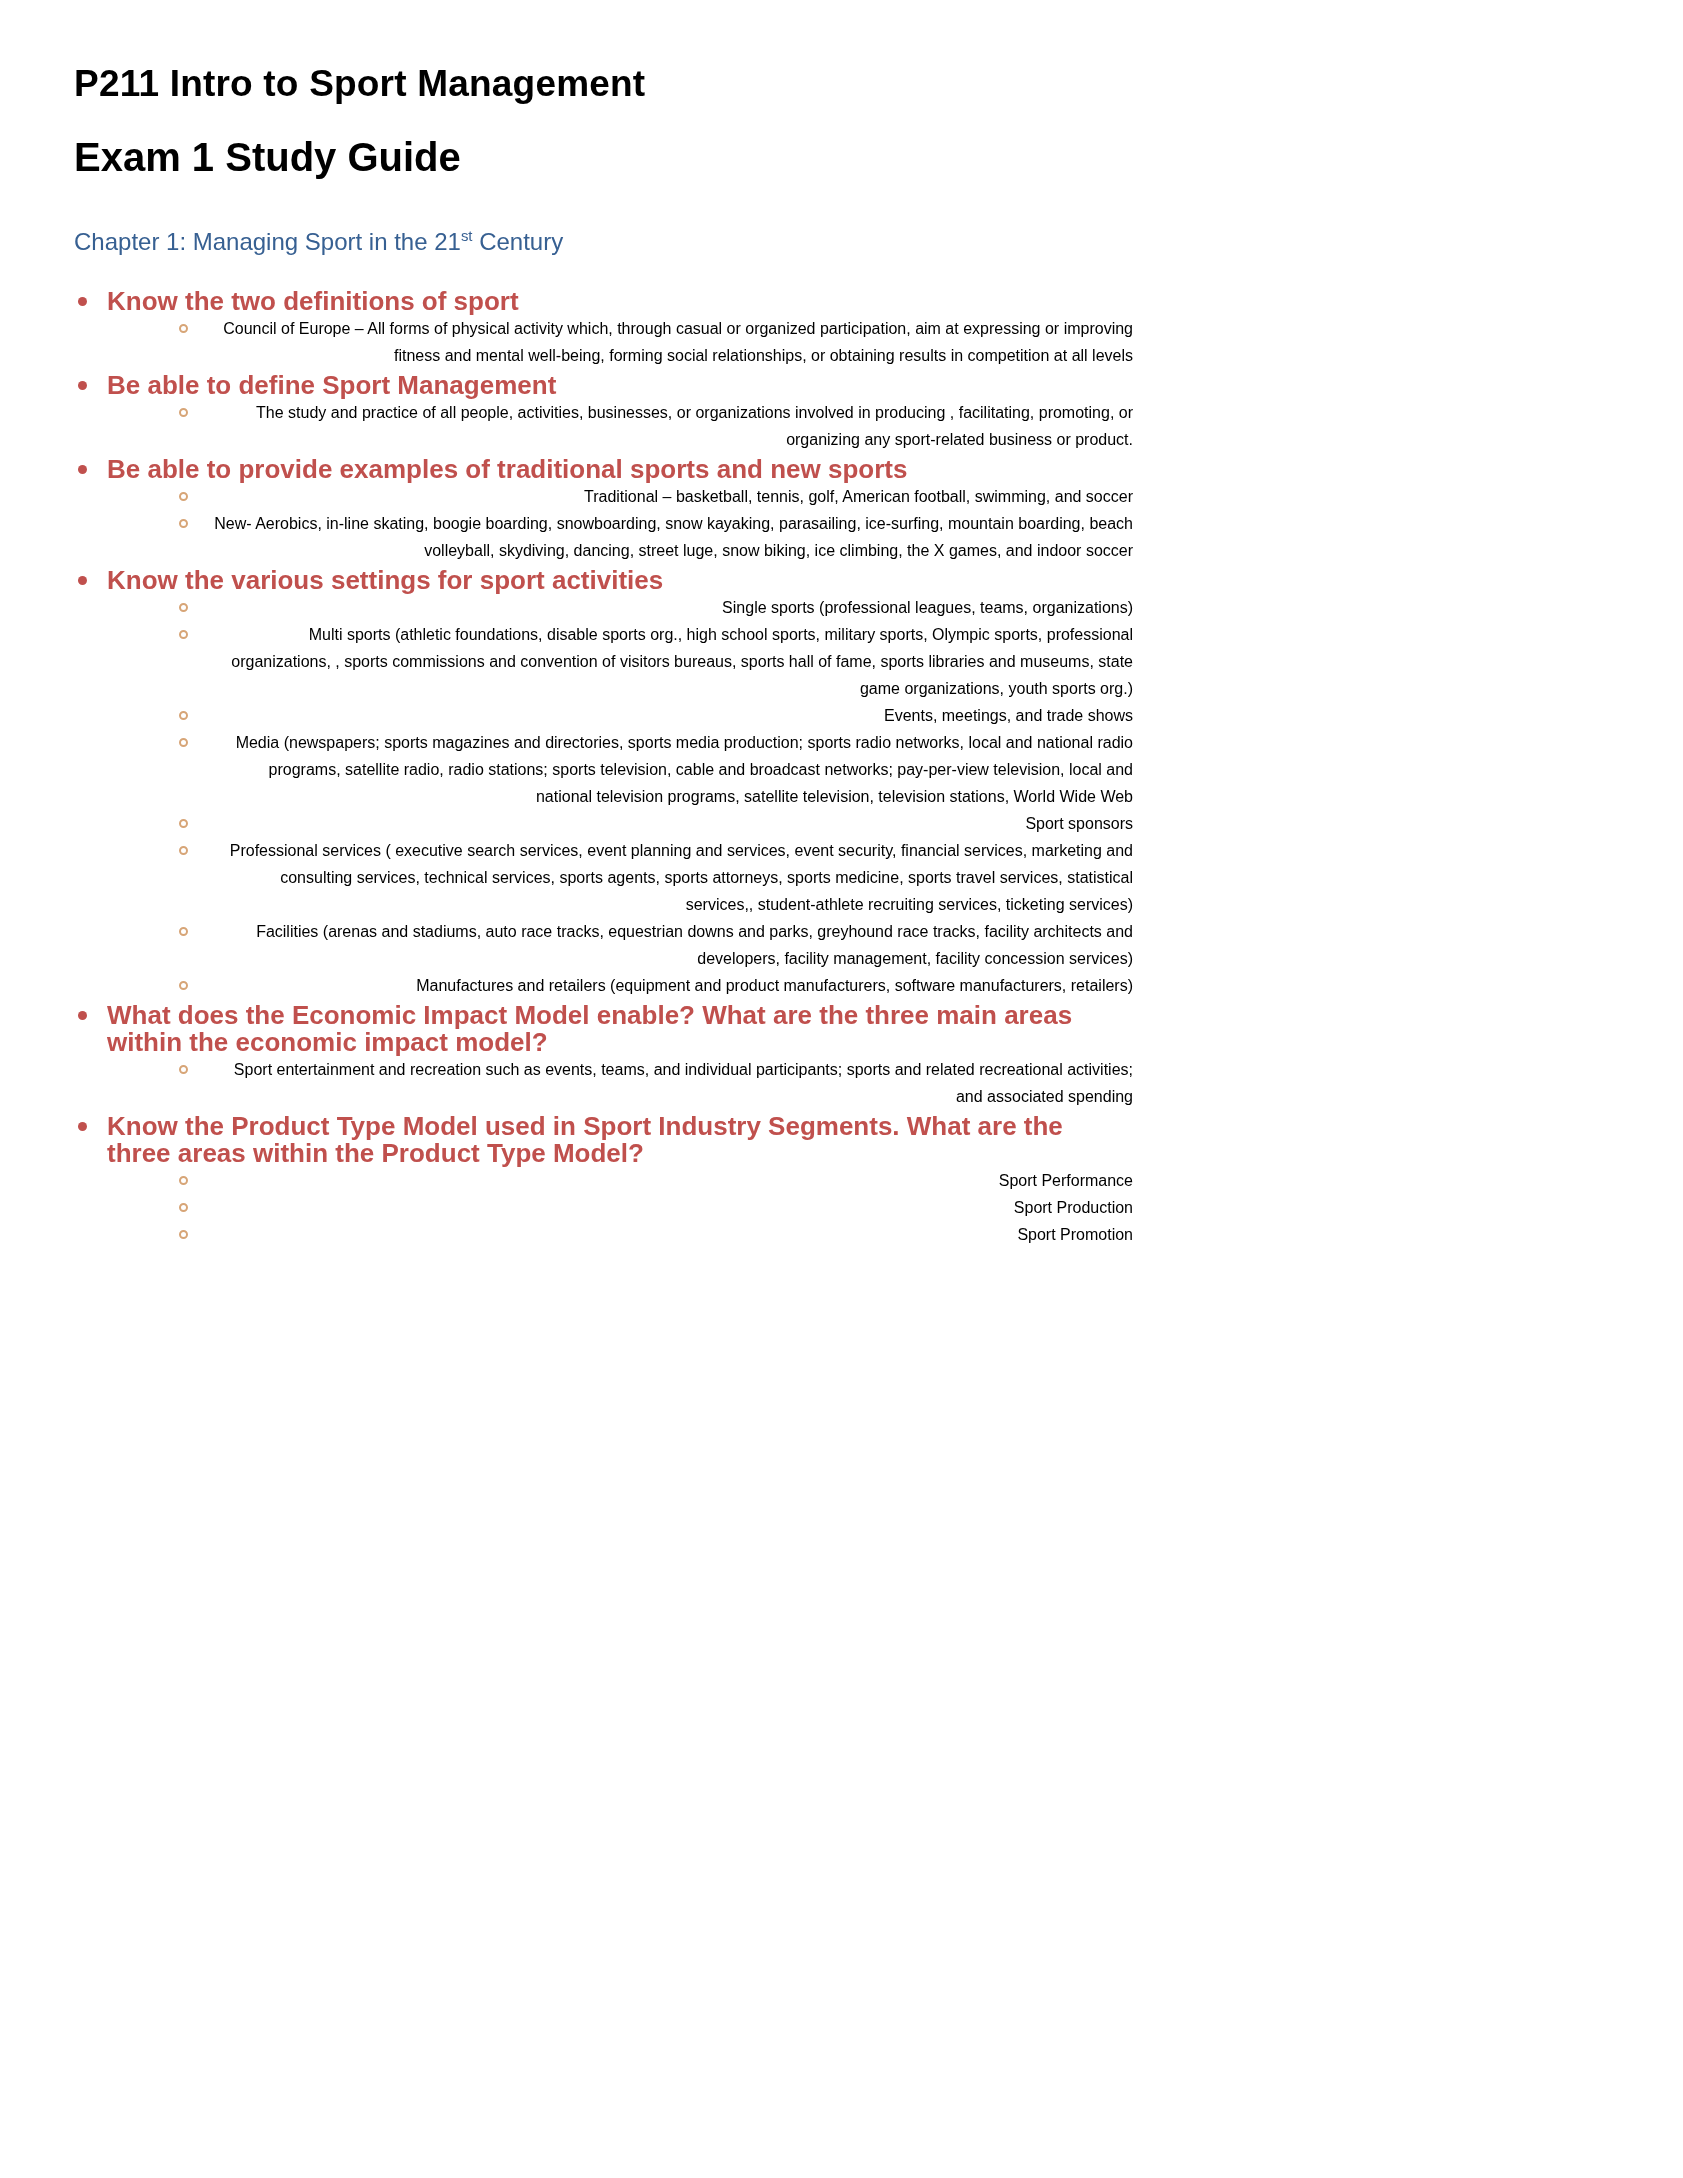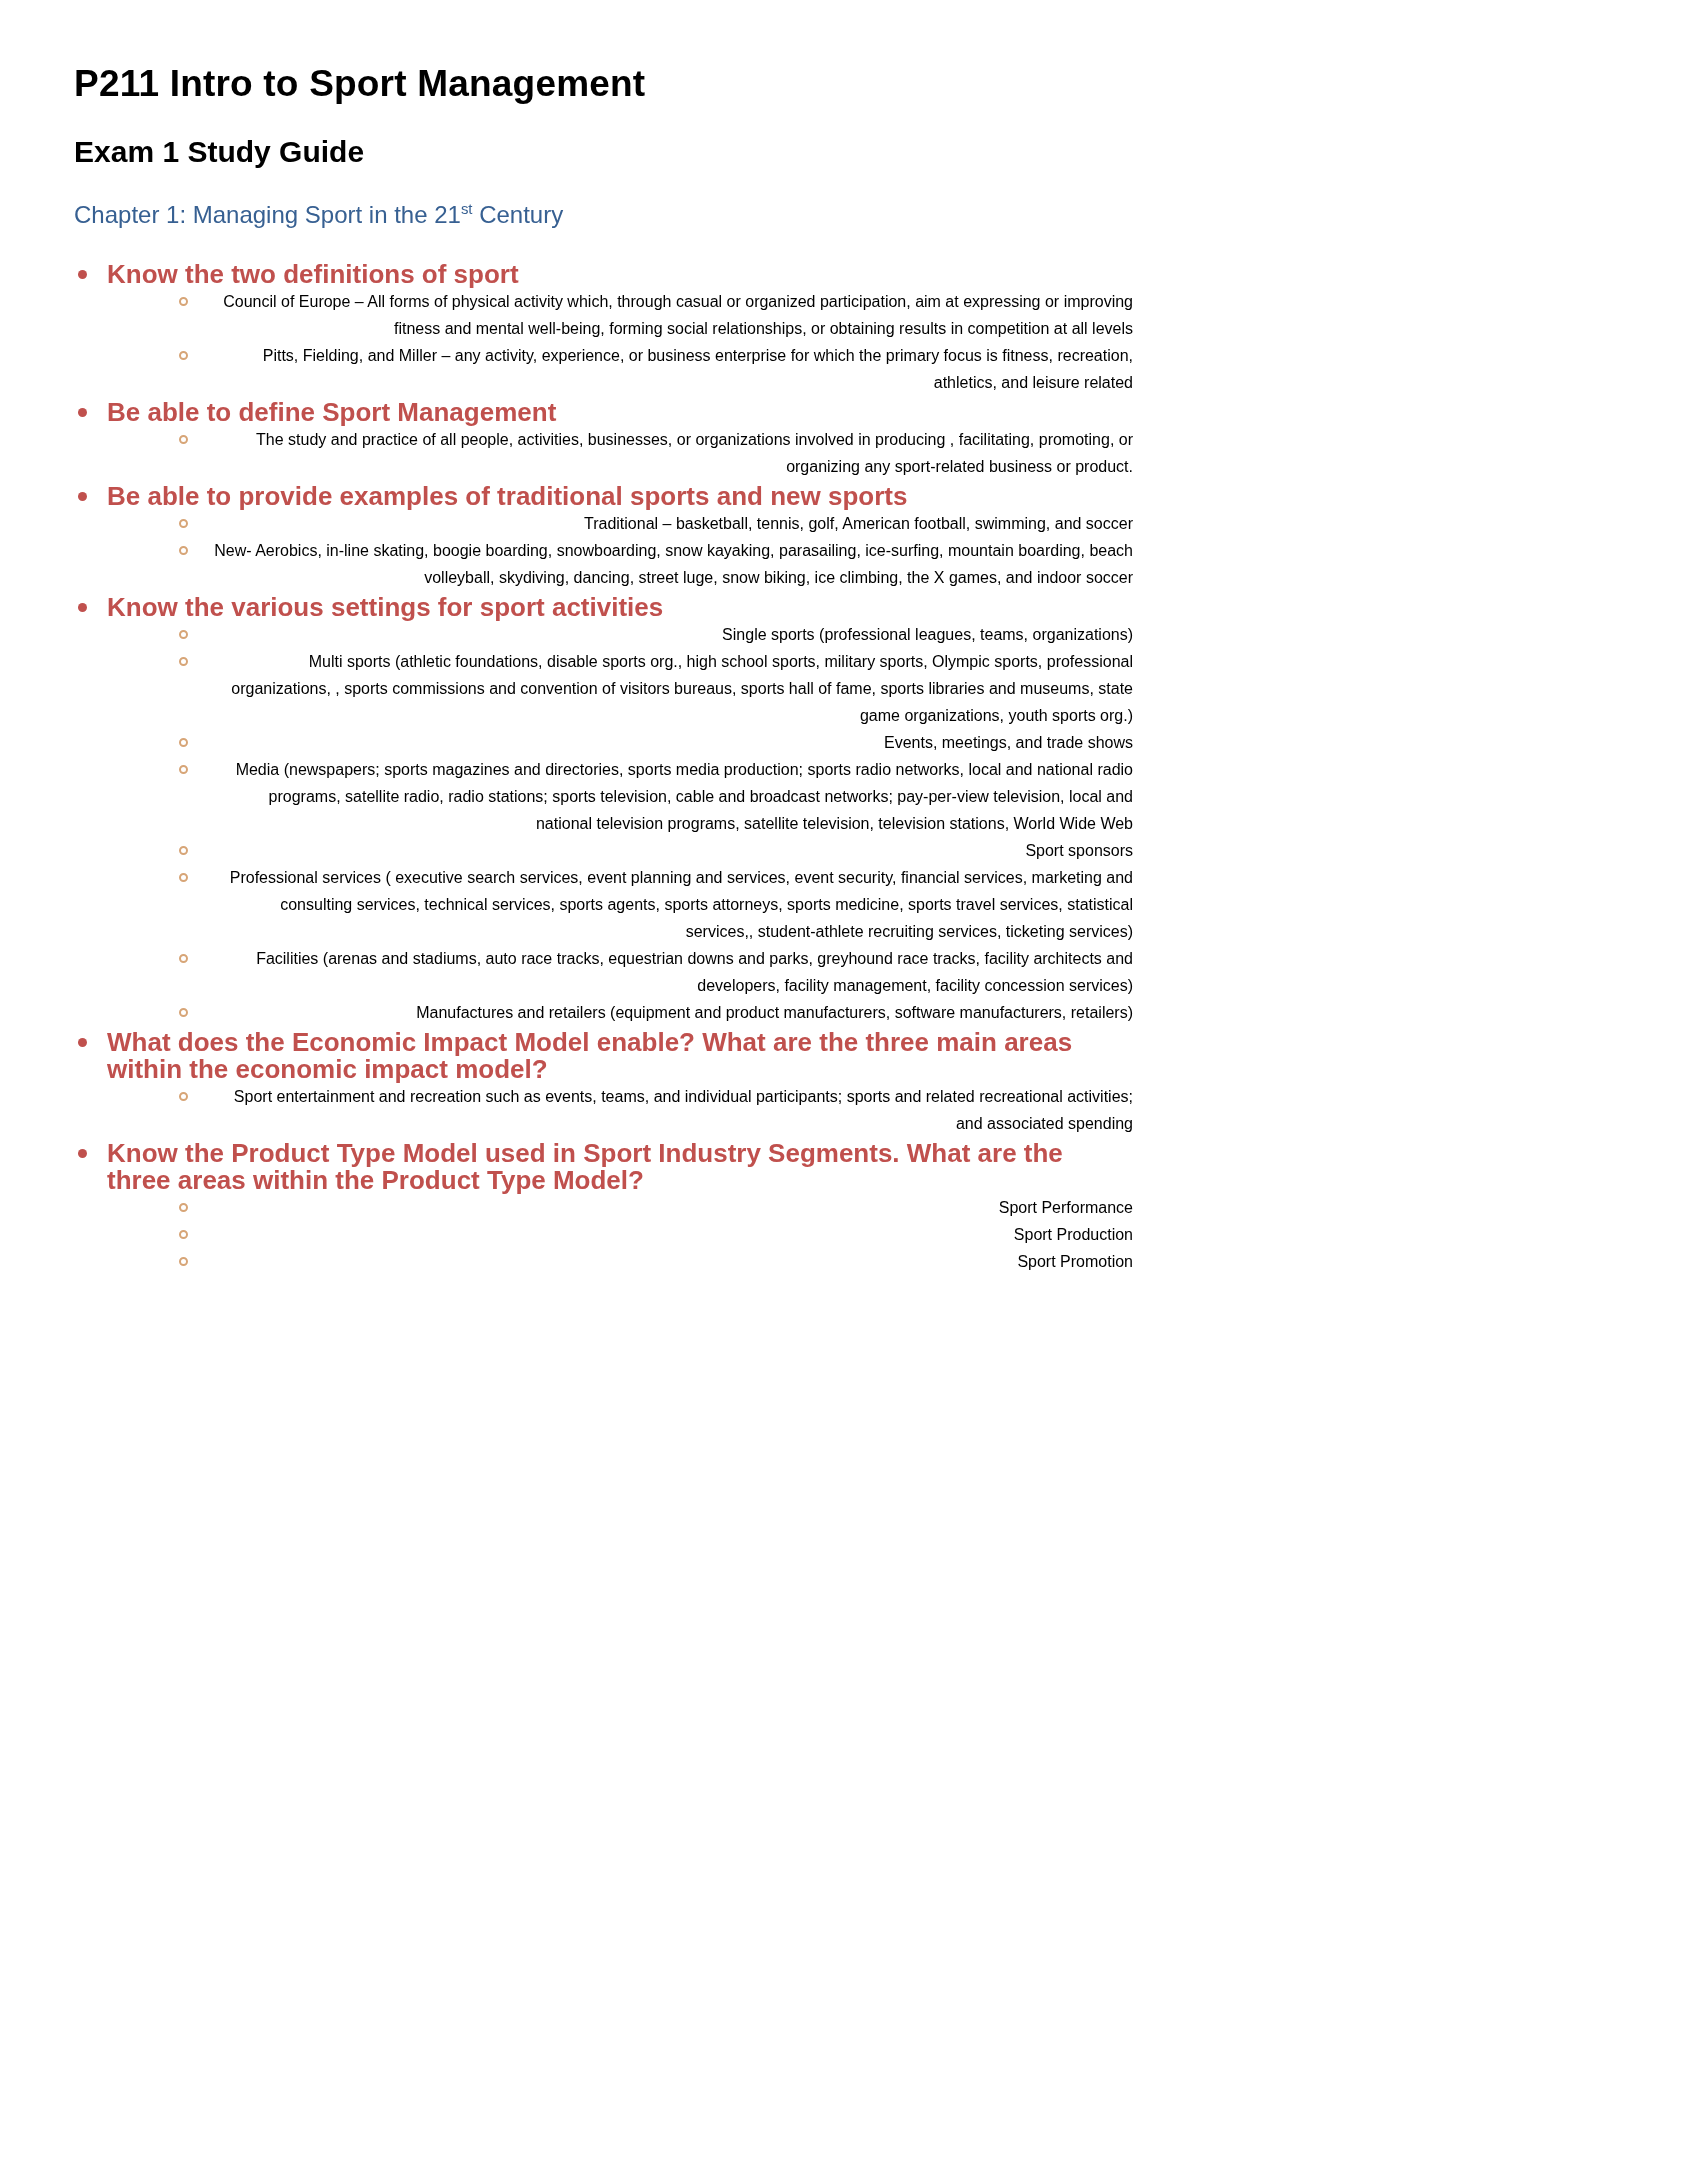--- a/index.html
+++ b/index.html
@@ -18,23 +18,23 @@
   }
   .content { width: 1059px; }
 
   h1.doc-title {
     font-size: 37px;
     font-weight: bold;
     letter-spacing: 0.2px;
     margin-bottom: 30px;
   }
   h2.doc-subtitle {
-    font-size: 30px;
+    font-size: 40px;
     font-weight: bold;
-    margin-bottom: 32px;
+    margin-bottom: 48px;
   }
   h3.chapter {
     font-size: 24px;
     font-weight: normal;
     color: var(--heading-blue, #376092);
     margin-bottom: 32px;
   }
   h3.chapter sup {
     font-size: 0.62em;
     vertical-align: super;
@@ -86,21 +86,20 @@
 <div class="page">
   <div class="content">
 
     <h1 class="doc-title">P211 Intro to Sport Management</h1>
     <h2 class="doc-subtitle">Exam 1 Study Guide</h2>
     <h3 class="chapter"><span>Chapter 1: Managing Sport in the 21</span><sup>st</sup><span> Century</span></h3>
 
     <div class="sec">
       <div class="li1"><span class="dot"></span><span>Know the two definitions of sport</span></div>
       <div class="li2"><span class="circ"></span><span class="b"></span><span>Council of Europe – All forms of physical activity which, through casual or organized participation, aim at expressing or improving fitness and mental well-being, forming social relationships, or obtaining results in competition at all levels</span></div>
-      <div class="li2"><span class="circ"></span><span class="b"></span><span>Pitts, Fielding, and Miller – any activity, experience, or business enterprise for which the primary focus is fitness, recreation, athletics, and leisure related</span></div>
     </div>
 
     <div class="sec">
       <div class="li1"><span class="dot"></span><span>Be able to define Sport Management</span></div>
       <div class="li2"><span class="circ"></span><span class="b"></span><span>The study and practice of all people, activities, businesses, or organizations involved in producing , facilitating, promoting, or organizing any sport-related business or product.</span></div>
     </div>
 
     <div class="sec">
       <div class="li1"><span class="dot"></span><span>Be able to provide examples of traditional sports and new sports</span></div>
       <div class="li2"><span class="circ"></span><span class="b"></span><span>Traditional – basketball, tennis, golf, American football, swimming, and soccer</span></div>

